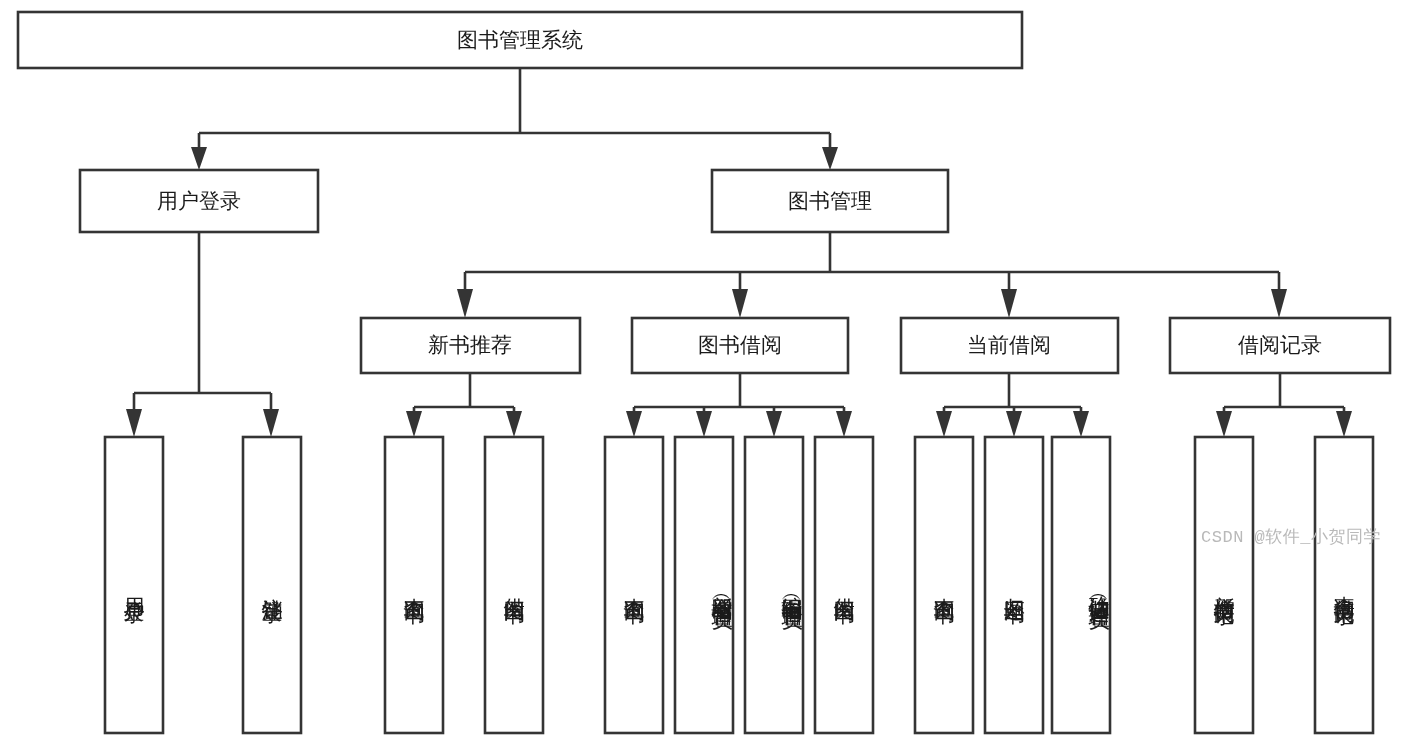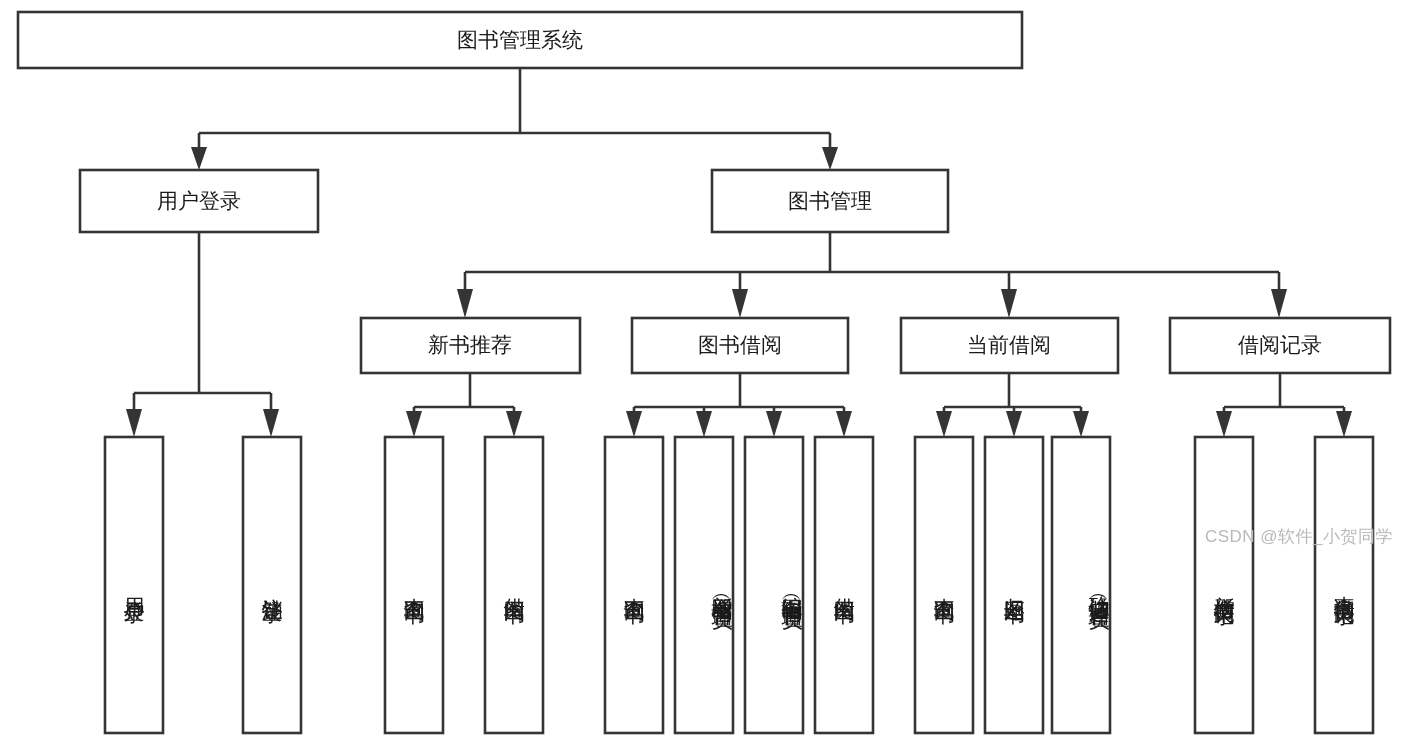--- a/index.html
+++ b/index.html
@@ -60,23 +60,23 @@
     color: #1b1b1b;
     letter-spacing: 2px;
     display: flex;
     align-items: center;
     justify-content: center;
     white-space: nowrap;
     pointer-events: none;
   }
   .watermark {
     position: absolute;
-    right: 12px;
+    right: 24px;
     bottom: 4px;
-    font-family: Liberation Sans, sans-serif;
+    font-family: Liberation Mono, monospace;
     font-size: 17px;
     color: #b9b9b9;
     letter-spacing: 0.5px;
     white-space: nowrap;
   }
 </style>
 </head>
 <body>
 
 <div id="diagram-root">

